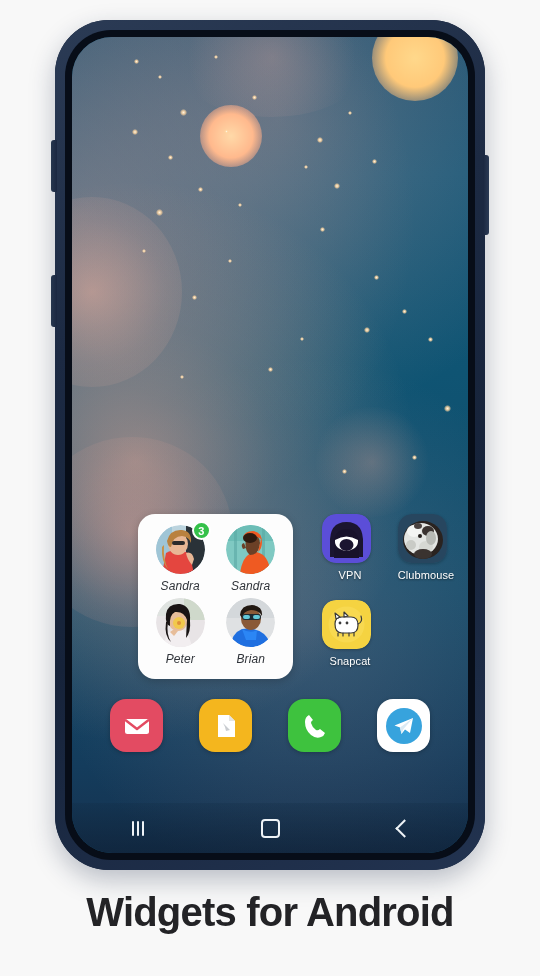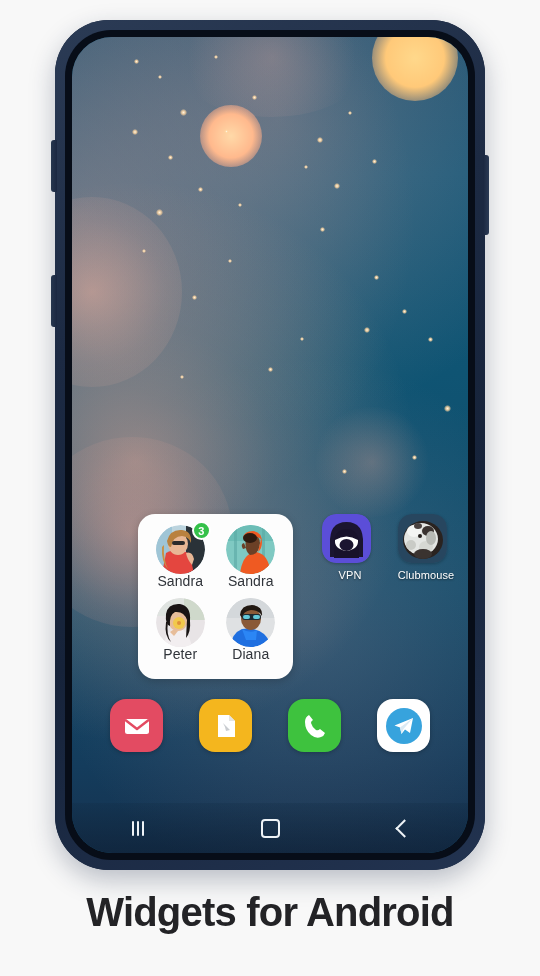--- a/index.html
+++ b/index.html
@@ -116,24 +116,26 @@
     position: relative;
   }
   .contact-photo-wrap { position: relative; width: 49px; height: 49px; }
   .contact-photo {
     width: 49px; height: 49px;
     border-radius: 50%;
     overflow: hidden;
     position: relative;
   }
   .contact-name {
-    font-size: 14px;
+    margin-top: 5px;
+    font-size: 12px;
     color: #30343a;
     letter-spacing: 0.1px;
     line-height: 14px;
+    font-style: italic;
   }
   .contact-badge {
     position: absolute;
     right: -6px;
     top: -4px;
     width: 19px;
     height: 19px;
     border-radius: 50%;
     background: #35c14a;
     border: 2px solid #ffffff;
@@ -404,21 +406,21 @@
                       <path d="M16 31 Q24 36 31 32 L30 42 L20 42Z" fill="#2b86f5"></path>
                       <ellipse cx="25" cy="21" rx="10" ry="11" fill="#8a5a38"></ellipse>
                       <path d="M14 17 Q15 7 26 7 Q37 8 36 18 Q33 12 25 12 Q17 13 16 20Z" fill="#211812"></path>
                       <rect x="16" y="16" width="19" height="6" rx="3" fill="#1d2a33"></rect>
                       <rect x="17" y="17" width="7" height="4" rx="2" fill="#63c8d8"></rect>
                       <rect x="27" y="17" width="7" height="4" rx="2" fill="#63c8d8"></rect>
                     </g>
                   </svg>
                 </div>
               </div>
-              <div class="contact-name">Diana</div>
+              <div class="contact-name">Brian</div>
             </div>
 
           </div>
         </div>
 
         <div class="app-grid">
 
           <div class="app-cell">
             <div class="app-icon">
               <svg width="49" height="49" viewBox="0 0 49 49">
@@ -445,20 +447,36 @@
                 <ellipse cx="33" cy="24" rx="5" ry="7" fill="#b8bab5"></ellipse>
                 <ellipse cx="20" cy="12" rx="4" ry="3" fill="#4a4240"></ellipse>
                 <ellipse cx="25" cy="40" rx="9" ry="5" fill="#3a3330"></ellipse>
                 <circle cx="22" cy="22" r="2" fill="#241f1c"></circle>
               </svg>
             </div>
             <div class="app-label">Clubmouse</div>
           </div>
 
 
+          <div class="app-cell">
+            <div class="app-icon">
+              <svg width="49" height="49" viewBox="0 0 49 49">
+                <rect width="49" height="49" rx="14" fill="#f5d341"></rect>
+                <circle cx="24.5" cy="24.5" r="18" fill="#fadf5c" opacity="0.55"></circle>
+                <path d="M13 24 Q13 17 20 17 L29 17 Q36 17 36 25 Q36 33 29 33 L20 33 Q13 33 13 24Z" fill="#ffffff" stroke="#3a3a3a" stroke-width="1.2"></path>
+                <path d="M14 19 L13 13 L18 17Z" fill="#ffffff" stroke="#3a3a3a" stroke-width="1.2" stroke-linejoin="round"></path>
+                <path d="M22 17 L22 12 L26 16Z" fill="#ffffff" stroke="#3a3a3a" stroke-width="1.2" stroke-linejoin="round"></path>
+                <path d="M36 24 Q41 22 39 16" stroke="#3a3a3a" stroke-width="1.2" fill="none" stroke-linecap="round"></path>
+                <circle cx="18" cy="23" r="1.4" fill="#3a3a3a"></circle>
+                <circle cx="25" cy="23" r="1.4" fill="#3a3a3a"></circle>
+                <path d="M16 33 L16 36 M21 33 L21 36 M27 33 L27 36 M32 33 L32 36" stroke="#3a3a3a" stroke-width="1.2" stroke-linecap="round"></path>
+              </svg>
+            </div>
+            <div class="app-label">Snapcat</div>
+          </div>
 
         </div>
 
         <div class="dock">
 
           <div class="dock-icon" style="background:#e34b62;">
             <svg width="30" height="30" viewBox="0 0 30 30">
               <rect x="3" y="8" width="24" height="15" rx="2.5" fill="#ffffff"></rect>
               <path d="M4 9.5 L15 18 L26 9.5" stroke="#e34b62" stroke-width="2.4" fill="none" stroke-linecap="round" stroke-linejoin="round"></path>
             </svg>

